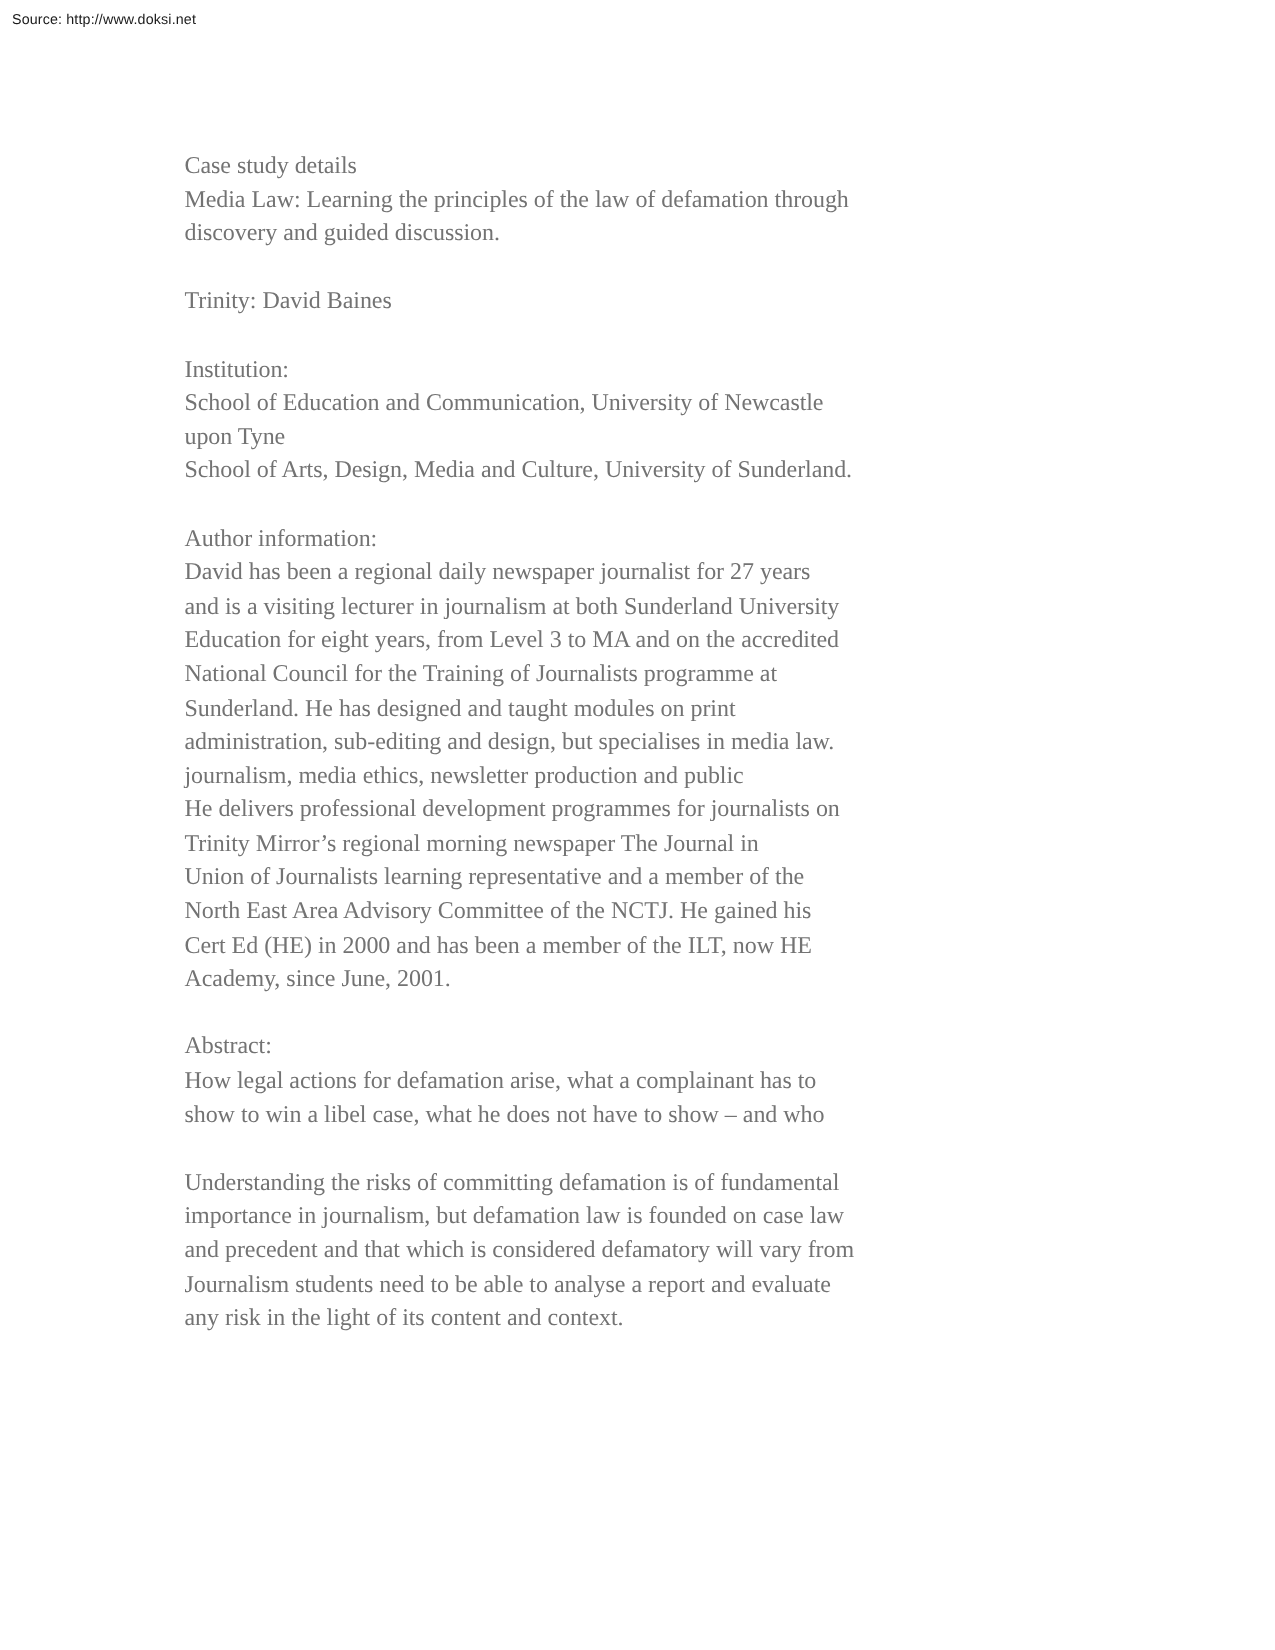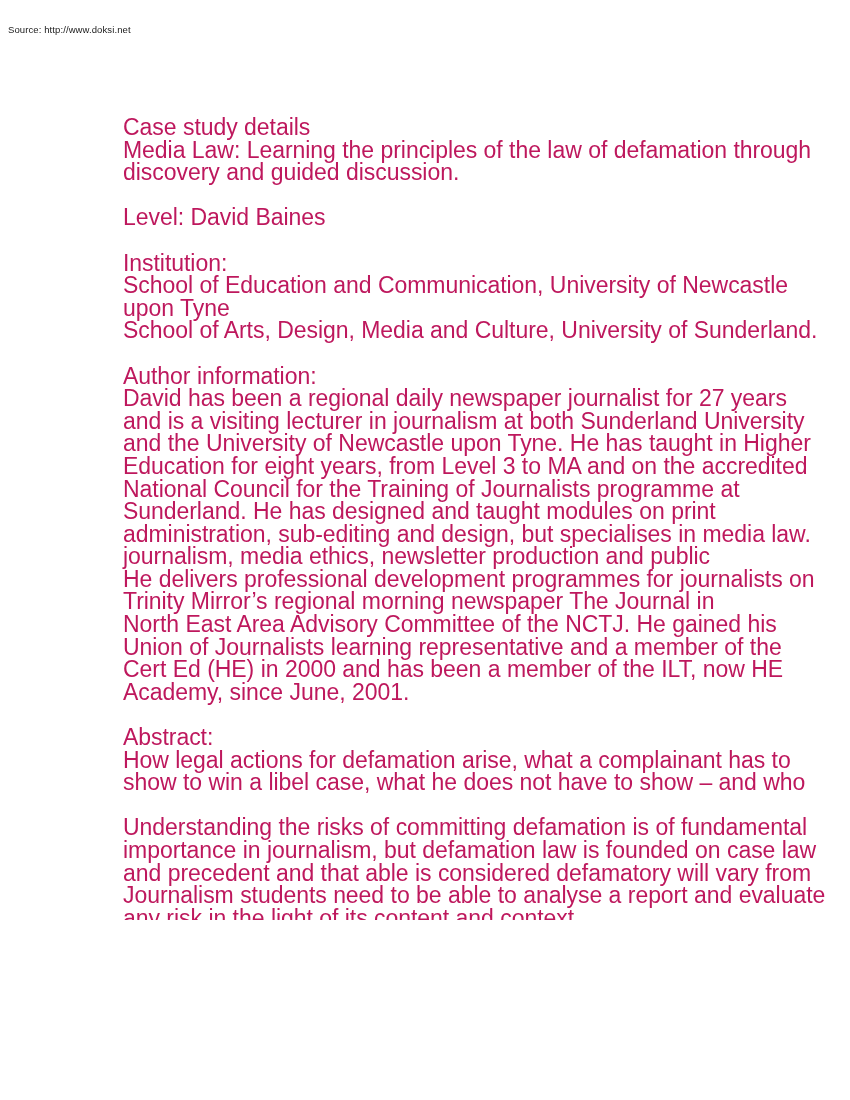--- a/index.html
+++ b/index.html
@@ -12,46 +12,46 @@
     font-family: "Liberation Sans", sans-serif;
     color: #000000;
   }
   .page {
     position: relative;
     width: 850px;
     height: 904px;
     background: #ffffff;
     overflow: hidden;
     box-sizing: border-box;
-    margin-top: 16px;
   }
   .source-header {
     position: absolute;
     left: 8px;
     top: 8px;
     font-family: "Liberation Sans", sans-serif;
     font-size: 9.5px;
     line-height: 12px;
     color: #1a1a1a;
     letter-spacing: 0.1px;
     white-space: nowrap;
   }
   .doc-body {
     position: absolute;
     left: 123px;
     top: 100px;
     width: 604px;
   }
   .block {
-    font-size: 23px;
+    font-size: 16px;
     line-height: 22.6px;
-    color: #be185d;
+    color: #737373;
     letter-spacing: -0.05px;
     margin: 0;
     word-spacing: 0.1px;
+    font-family: Liberation Serif, serif;
   }
   .gap-para {
     height: 22.6px;
   }
   .line {
     display: block;
     white-space: nowrap;
   }
 </style>
 </head>
@@ -62,56 +62,55 @@
   <div class="source-header">Source: http://www.doksi.net</div>
 
   <div class="doc-body">
       <div class="block">
         <span class="line">Case study details</span>
         <span class="line">Media Law: Learning the principles of the law of defamation through</span>
         <span class="line">discovery and guided discussion.</span>
       </div>
       <div class="gap-para"></div>
       <div class="block">
-        <span class="line">Level: David Baines</span>
+        <span class="line">Trinity: David Baines</span>
       </div>
       <div class="gap-para"></div>
       <div class="block">
         <span class="line">Institution:</span>
         <span class="line">School of Education and Communication, University of Newcastle</span>
         <span class="line">upon Tyne</span>
         <span class="line">School of Arts, Design, Media and Culture, University of Sunderland.</span>
       </div>
       <div class="gap-para"></div>
       <div class="block">
         <span class="line">Author information:</span>
         <span class="line">David has been a regional daily newspaper journalist for 27 years</span>
         <span class="line">and is a visiting lecturer in journalism at both Sunderland University</span>
-        <span class="line">and the University of Newcastle upon Tyne. He has taught in Higher</span>
         <span class="line">Education for eight years, from Level 3 to MA and on the accredited</span>
         <span class="line">National Council for the Training of Journalists programme at</span>
         <span class="line">Sunderland. He has designed and taught modules on print</span>
         <span class="line">administration, sub-editing and design, but specialises in media law.</span>
         <span class="line">journalism, media ethics, newsletter production and public</span>
         <span class="line">He delivers professional development programmes for journalists on</span>
         <span class="line">Trinity Mirror’s regional morning newspaper The Journal in</span>
+        <span class="line">Union of Journalists learning representative and a member of the</span>
         <span class="line">North East Area Advisory Committee of the NCTJ.  He gained his</span>
-        <span class="line">Union of Journalists learning representative and a member of the</span>
         <span class="line">Cert Ed (HE) in 2000 and has  been a member of the ILT, now HE</span>
         <span class="line">Academy, since June, 2001.</span>
       </div>
       <div class="gap-para"></div>
       <div class="block">
         <span class="line">Abstract:</span>
         <span class="line">How legal actions for defamation arise, what a complainant has to</span>
         <span class="line">show to win a libel case, what he does not have to show – and who</span>
       </div>
       <div class="gap-para"></div>
       <div class="block">
         <span class="line">Understanding the risks of committing defamation is of fundamental</span>
         <span class="line">importance in journalism, but defamation law is founded on case law</span>
-        <span class="line">and precedent and that able is considered defamatory will vary from</span>
+        <span class="line">and precedent and that which is considered defamatory will vary from</span>
         <span class="line">Journalism students need to be able to analyse a report and evaluate</span>
         <span class="line">any risk in the light of its content and context.</span>
       </div>
     </div>
 
 </div>
 
 </body></html>

